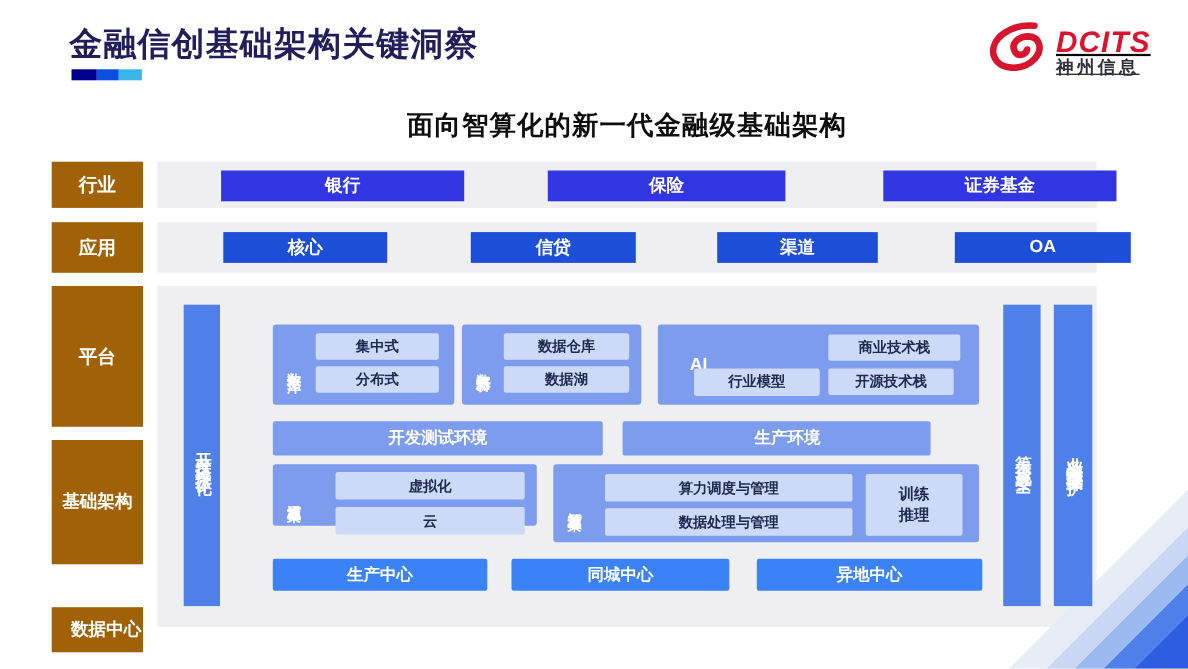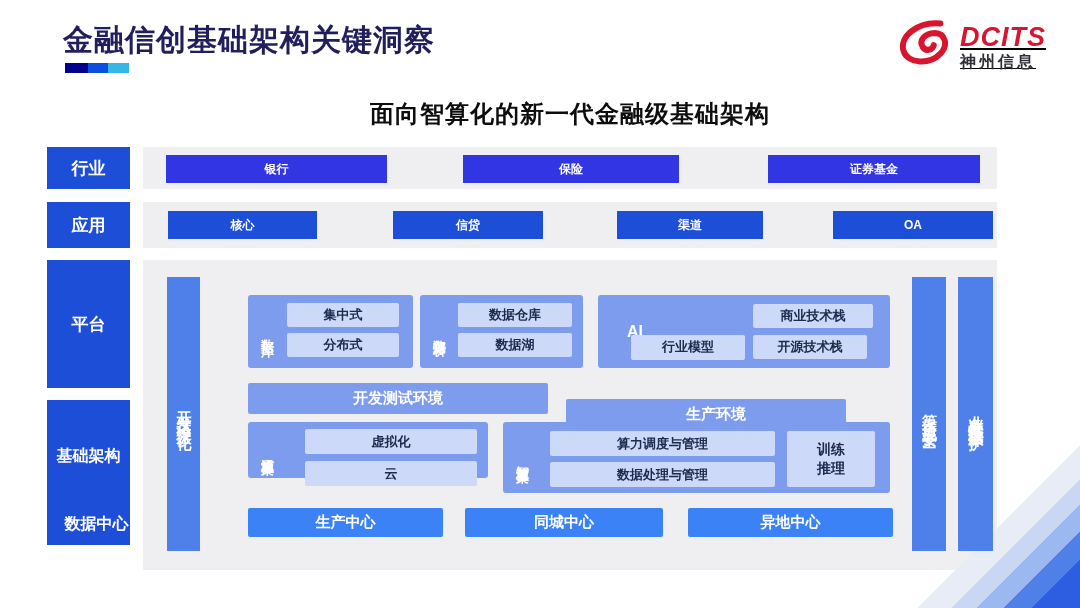--- a/index.html
+++ b/index.html
@@ -20,24 +20,24 @@
 
   .subtitle { position:absolute; left:143px; top:98px; width:854px; text-align:center; font-size:24px; font-weight:bold; color:#0d0d0d; letter-spacing:1px; }
 
   
   .strip { position:absolute; left:143px; width:854px; background:#efeff2; }
   .strip-industry { top:147px; height:42px; }
   .strip-application { top:202px; height:46px; }
   .panel { top:260px; height:310px; }
 
   
-  .side-label { position:absolute; left:47px; width:83px; background:#1d4ed8; color:#fff; font-weight:bold; display:flex; align-items:center; justify-content:center; }
+  .side-label { position:absolute; left:47px; width:83px; background:#a16207; color:#fff; font-weight:bold; display:flex; align-items:center; justify-content:center; }
 
   
-  .btn { position:absolute; display:flex; align-items:center; justify-content:center; color:#fff; font-weight:bold; font-size:12px; }
+  .btn { position:absolute; display:flex; align-items:center; justify-content:center; color:#fff; font-weight:bold; font-size:16px;margin-left:35px; }
   .btn-strong { background:#3236e2; }
   .btn-med { background:#1d4ed8; }
 
   
   .vbar { position:absolute; background:#4f80e9; color:#fff; font-weight:bold; font-size:15px;
           writing-mode:vertical-rl; text-orientation:upright; letter-spacing:4px;
           display:flex; align-items:center; justify-content:center; z-index:6; }
 
   
   .group { position:absolute; background:#7e9cee; border-radius:3px; }
@@ -89,21 +89,21 @@
   <div class="subtitle">面向智算化的新一代金融级基础架构</div>
 
   <div class="strip strip-industry"></div>
   <div class="strip strip-application"></div>
   <div class="strip panel"></div>
 
   <div class="side-label" style="top:147px; height:42px; font-size:17px;">行业</div>
   <div class="side-label" style="top:202px; height:46px; font-size:17px;">应用</div>
   <div class="side-label" style="top:260px; height:128px; font-size:17px;">平台</div>
   <div class="side-label" style="top:400px; height:113px; font-size:16px;">基础架构</div>
-  <div class="side-label" style="top:504px; height:41px; font-size:16px;padding-left:16px;">数据中心</div>
+  <div class="side-label" style="top:552px; height:41px; font-size:16px;padding-left:16px;">数据中心</div>
 
   <div class="btn btn-strong" style="left:166px; top:155px; width:221px; height:28px;">银行</div>
   <div class="btn btn-strong" style="left:463px; top:155px; width:216px; height:28px;">保险</div>
   <div class="btn btn-strong" style="left:768px; top:155px; width:212px; height:28px;font-family:Liberation Serif, serif;">证券基金</div>
 
   <div class="btn btn-med" style="left:168px; top:211px; width:149px; height:28px;">核心</div>
   <div class="btn btn-med" style="left:393px; top:211px; width:150px; height:28px;">信贷</div>
   <div class="btn btn-med" style="left:833px; top:211px; width:160px; height:28px;">OA</div>
   <div class="btn btn-med" style="left:617px; top:211px; width:146px; height:28px;">渠道</div>
 
@@ -121,21 +121,21 @@
 
   <div class="group" style="left:598px; top:295px; width:292px; height:73px;">
     <div class="group-label-h">AI</div>
     <div class="item" style="left:33px; top:9px; width:114px; height:24px;margin-top:32px;">智能体应用</div>
     <div class="item" style="left:33px; top:40px; width:114px; height:24px;">行业模型</div>
     <div class="item" style="left:155px; top:9px; width:120px; height:24px;">商业技术栈</div>
     <div class="item" style="left:155px; top:40px; width:114px; height:24px;">开源技术栈</div>
   </div>
 
   <div class="env" style="left:248px; top:383px; width:300px; height:31px;">开发测试环境</div>
-  <div class="env" style="left:566px; top:399px; width:280px; height:31px;padding-left:20px;">生产环境</div>
+  <div class="env" style="left:566px; top:383px; width:280px; height:31px;padding-left:20px;">生产环境</div>
 
   <div class="group" style="left:248px; top:422px; width:240px; height:56px;">
     <div class="group-label" style="letter-spacing:1px;">通算框架</div>
     <div class="item" style="left:57px; top:7px; width:172px; height:25px;">虚拟化</div>
     <div class="item" style="left:57px; top:39px; width:172px; height:25px;">云</div>
   </div>
 
   <div class="group" style="left:503px; top:422px; width:387px; height:71px;">
     <div class="group-label" style="letter-spacing:1px;">智算框架</div>
     <div class="item" style="left:47px; top:9px; width:225px; height:25px;">算力调度与管理</div>

